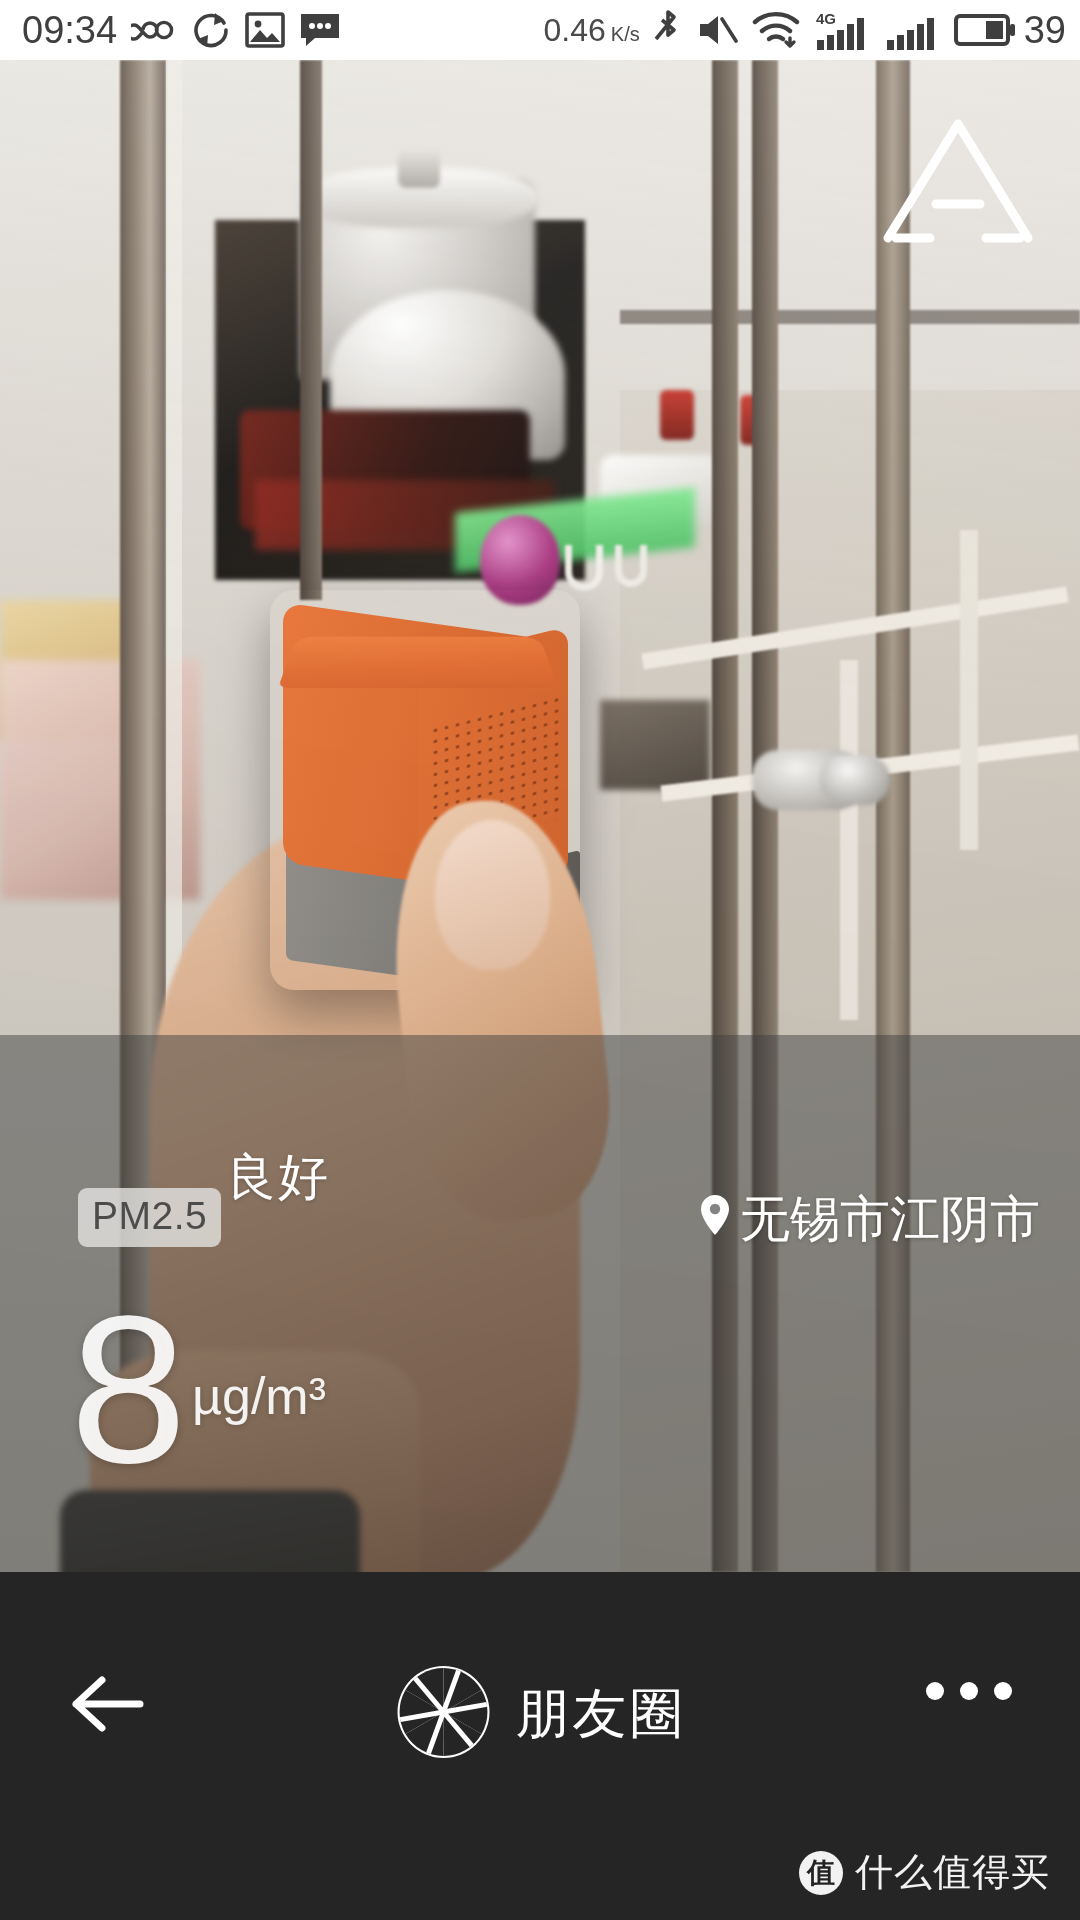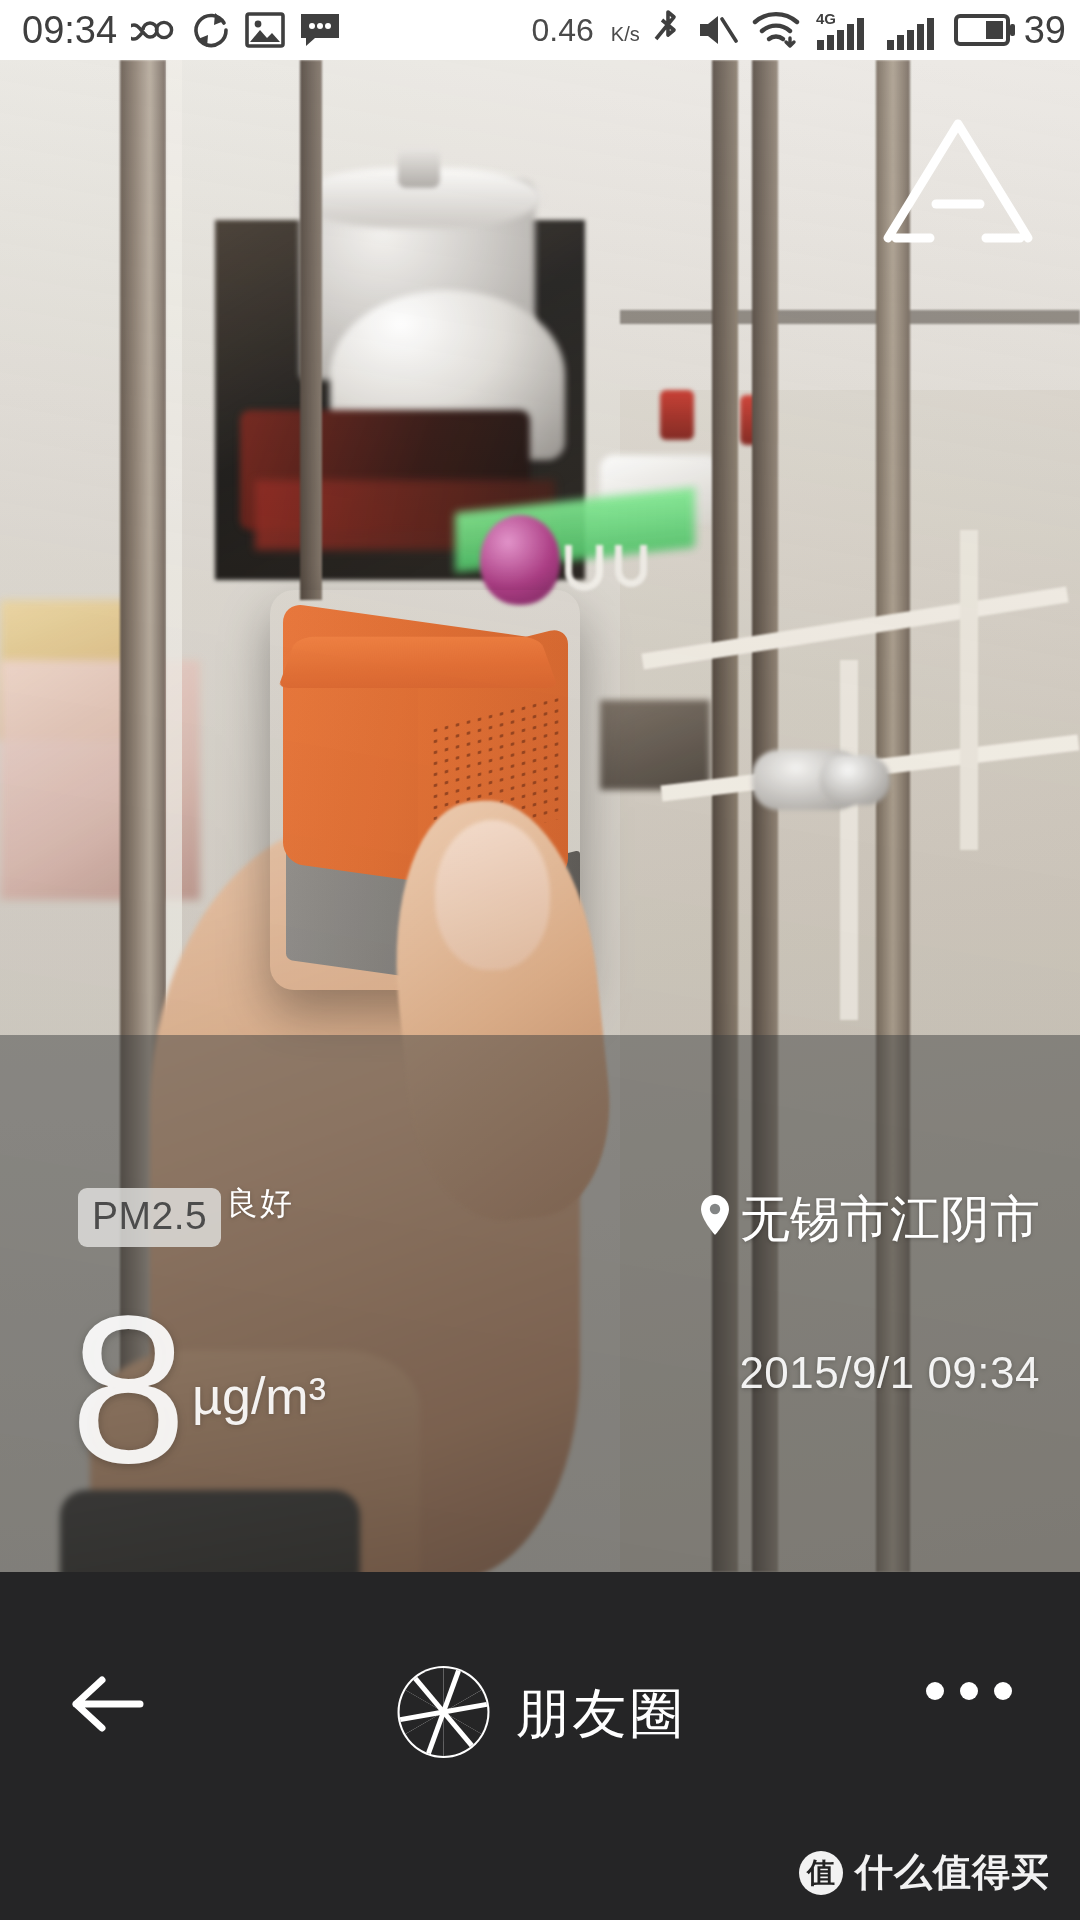--- a/index.html
+++ b/index.html
@@ -15,21 +15,21 @@
   .statusbar{
     position:absolute; top:0; left:0; width:1080px; height:60px;
     background:#ffffff; color:#3a3a3a;
     display:flex; align-items:center; gap:0px; padding:0 14px 0 22px;
   }
   .sb-time{ font-size:38px; letter-spacing:0px; font-weight:400; color:#3f3f3f; }
   .sb-ic{ display:flex; align-items:center; justify-content:center; height:44px; }
   .sb-gap{ flex:0 0 14px; }
   .sb-spacer{ flex:1 1 auto; }
   .sb-speed{ font-size:32px; color:#4a4a4a; display:flex; align-items:baseline; }
-  .sb-speed .u{ font-size:20px; margin-left:17px; }
+  .sb-speed .u{ font-size:20px; margin-left:5px; }
   .sb-batt-num{ font-size:38px; color:#3f3f3f; margin-left:8px; }
 
   
   .photo{
     position:absolute; top:60px; left:0; width:1080px; height:1512px;
     overflow:hidden; background:#cfc8c0;
   }
   .ph-layer{ position:absolute; }
 
   
@@ -222,21 +222,21 @@
     position:absolute; left:0; top:975px; width:1080px; height:537px;
     background:rgba(60,62,62,.48);
   }
   .ov{ position:absolute; color:#ffffff;margin-left:32px; }
 
   .pm-badge{
     left:46px; top:1128px;
     display:inline-block; background:rgba(225,225,222,.82); color:#4c4c4c;
     font-size:39px; padding:6px 14px 9px; border-radius:9px; letter-spacing:.5px;
   }
-  .pm-level{ left:194px; top:1122px; font-size:32px; font-weight:400; letter-spacing:2px;
+  .pm-level{ left:194px; top:1084px; font-size:50px; font-weight:400; letter-spacing:2px;
              text-shadow:0 1px 4px rgba(0,0,0,.25); }
 
   .loc{ right:40px; top:1126px; font-size:50px; display:flex; align-items:center; gap:8px;
         text-shadow:0 1px 4px rgba(0,0,0,.25); }
   .loc .pin{ display:inline-block; }
 
   .big-val{
     left:38px; top:1230px; font-size:210px; line-height:200px; font-weight:300;
     color:rgba(255,255,255,.92); letter-spacing:-2px;
     text-shadow:0 2px 10px rgba(0,0,0,.22);
@@ -263,21 +263,21 @@
   .dot{ width:18px; height:18px; border-radius:50%; background:#fff; }
 
   .watermark{
     position:absolute; right:30px; bottom:22px;
     display:flex; align-items:center; gap:12px;
   }
   .wm-circle{
     width:44px; height:44px; border-radius:50%; background:#f2f2f2; color:#232323;
     display:flex; align-items:center; justify-content:center; font-size:28px; font-weight:700;
   }
-  .wm-text{ color:#f2f2f2; font-size:38px; letter-spacing:1px; font-weight:700; }
+  .wm-text{ color:#f2f2f2; font-size:38px; letter-spacing:1px; font-weight:400; }
 </style>
 </head>
 <body>
 
 <div id="app">
 
   <div class="statusbar">
     <span class="sb-time">09:34</span>
     <span class="sb-gap"></span>
 
@@ -452,21 +452,20 @@
           <path d="M17 2C9.3 2 3 8.3 3 16c0 10.5 14 26 14 26s14-15.5 14-26c0-7.7-6.3-14-14-14z" fill="#ffffff"></path>
           <circle cx="17" cy="16" r="5.2" fill="rgba(90,92,92,.75)"></circle>
         </svg>
       </span>
       <span>无锡市江阴市</span>
     </span>
 
     <span class="ov big-val">8</span>
     <span class="ov unit">µg/m³</span>
 
-    <span class="ov ts">2015/9/1 09:34</span>
   </div>
 
   <div class="bottombar">
 
     <div class="bb-back">
       <span>
         <svg width="80" height="70" viewBox="0 0 80 70">
           <path d="M74 35H10M10 35l26-24M10 35l26 24" fill="none" stroke="#ffffff" stroke-width="7" stroke-linecap="round" stroke-linejoin="round"></path>
         </svg>
       </span>

